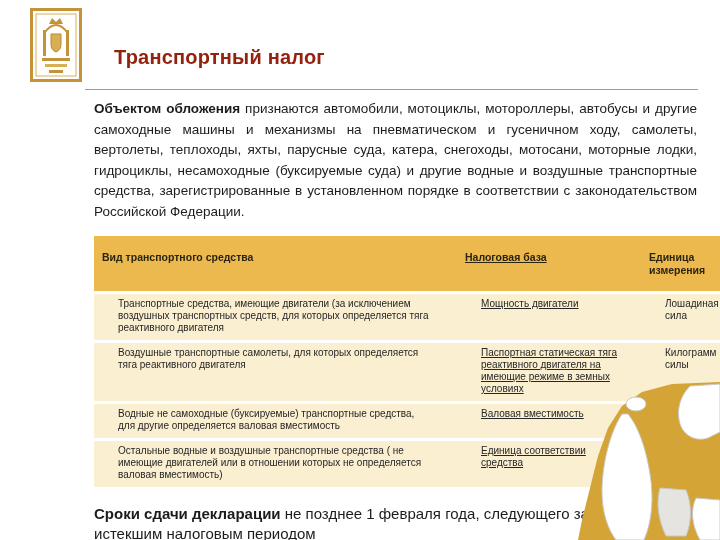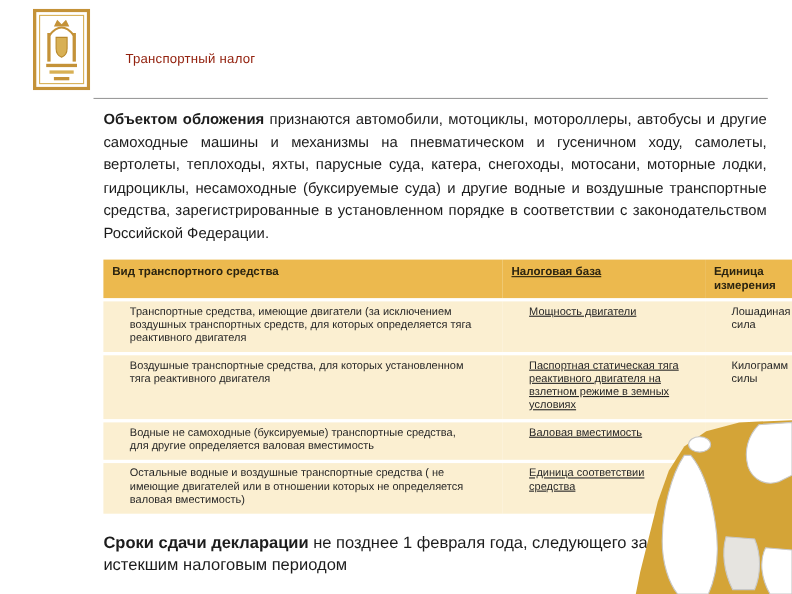--- a/index.html
+++ b/index.html
@@ -7,42 +7,42 @@
     position:relative;
     width:720px;height:540px;
     background:#fff;
     overflow:hidden;
     font-family:"Liberation Sans",sans-serif;
     color:var(--text-color,#1c1c1c);
   }
   .emblem{position:absolute;left:30px;top:8px;width:52px;height:74px;}
   .page-title{
     position:absolute;left:114px;top:46px;
-    font-size:12px;font-weight:normal;letter-spacing:.2px;
+    font-size:20px;font-weight:bold;letter-spacing:.2px;
     color:var(--title-color,#93220F);
   }
   .divider{
     position:absolute;left:85px;top:89px;width:613px;height:1px;
     background:var(--divider-color,#9b9b9b);
   }
   .content{position:absolute;left:94px;top:99px;width:603px;}
   .intro{
     margin:0;font-size:13.5px;line-height:20.5px;
     text-align:justify;
   }
   .lead{font-weight:bold;}
   table.tbl{
     margin-top:11px;width:603px;table-layout:fixed;
     border-collapse:separate;border-spacing:0 3px;
     font-size:10px;line-height:12px;
   }
   .tbl th{
     background:var(--header-bg,#ECB94E);
     font-weight:bold;text-align:left;vertical-align:top;
-    padding:5px 8px;font-size:10.5px;line-height:12.5px;color:#2b2410;
+    padding:15px 8px;font-size:10.5px;line-height:12.5px;color:#2b2410;
   }
   .tbl td{
     background:var(--row-bg,#FBEFD1);
     vertical-align:top;padding:4px 24px 6px;color:#262626;
   }
   .tbl .c1{width:347px;}
   .tbl .c2{width:168px;text-decoration:underline;}
   .tbl .c3{width:88px;}
   .footer-note{
     margin:14px 0 0 0;width:508px;
@@ -90,22 +90,22 @@
           <th class="c3">Единица измерения</th>
         </tr>
       </thead>
       <tbody>
         <tr>
           <td class="c1">Транспортные средства, имеющие двигатели (за исключением  воздушных транспортных средств, для которых определяется тяга реактивного двигателя</td>
           <td class="c2">Мощность двигатели</td>
           <td class="c3">Лошадиная сила</td>
         </tr>
         <tr>
-          <td class="c1">Воздушные транспортные средства, для которых установленном тяга реактивного двигателя</td>
-          <td class="c2">Паспортная статическая тяга реактивного двигателя на взлетном режиме в земных условиях</td>
+          <td class="c1">Воздушные транспортные самолеты, для которых определяется тяга реактивного двигателя</td>
+          <td class="c2">Паспортная статическая тяга реактивного двигателя на имеющие режиме в земных условиях</td>
           <td class="c3">Килограмм силы</td>
         </tr>
         <tr>
           <td class="c1">Водные не самоходные (буксируемые) транспортные средства, для другие определяется валовая  вместимость</td>
           <td class="c2">Валовая вместимость</td>
           <td class="c3">Регистровая тонна</td>
         </tr>
         <tr>
           <td class="c1">Остальные водные и воздушные транспортные средства ( не имеющие двигателей  или в отношении которых не определяется валовая вместимость)</td>
           <td class="c2">Единица соответствии средства</td>

